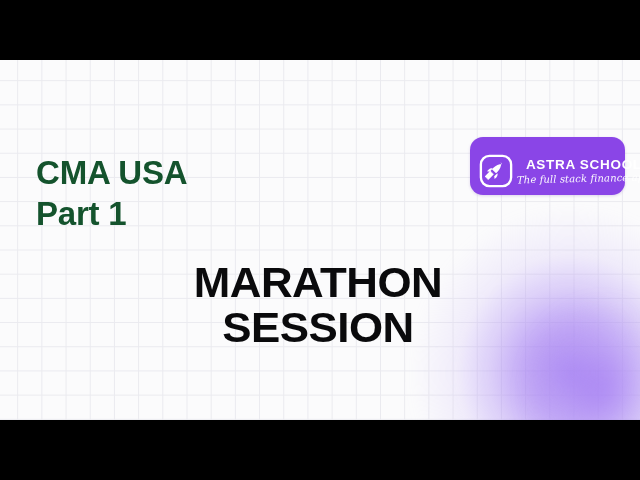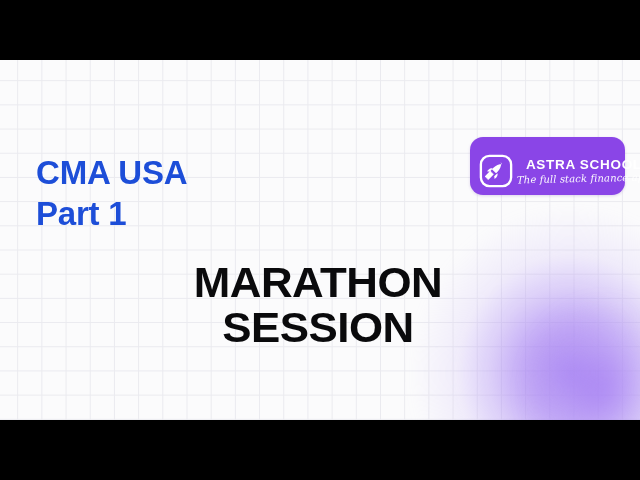--- a/index.html
+++ b/index.html
@@ -89,21 +89,21 @@
   
   .course-title {
     position: absolute;
     left: 36px;
     top: 92px;
     margin: 0;
     font-size: 33px;
     font-weight: bold;
     line-height: 41px;
     letter-spacing: -0.2px;
-    color: #1d4ed8;
+    color: #14532d;
     white-space: pre-line;
     z-index: 10;
   }
 
   .session-title {
     position: absolute;
     left: 0;
     right: 0;
     top: 200px;
     margin: 0;

